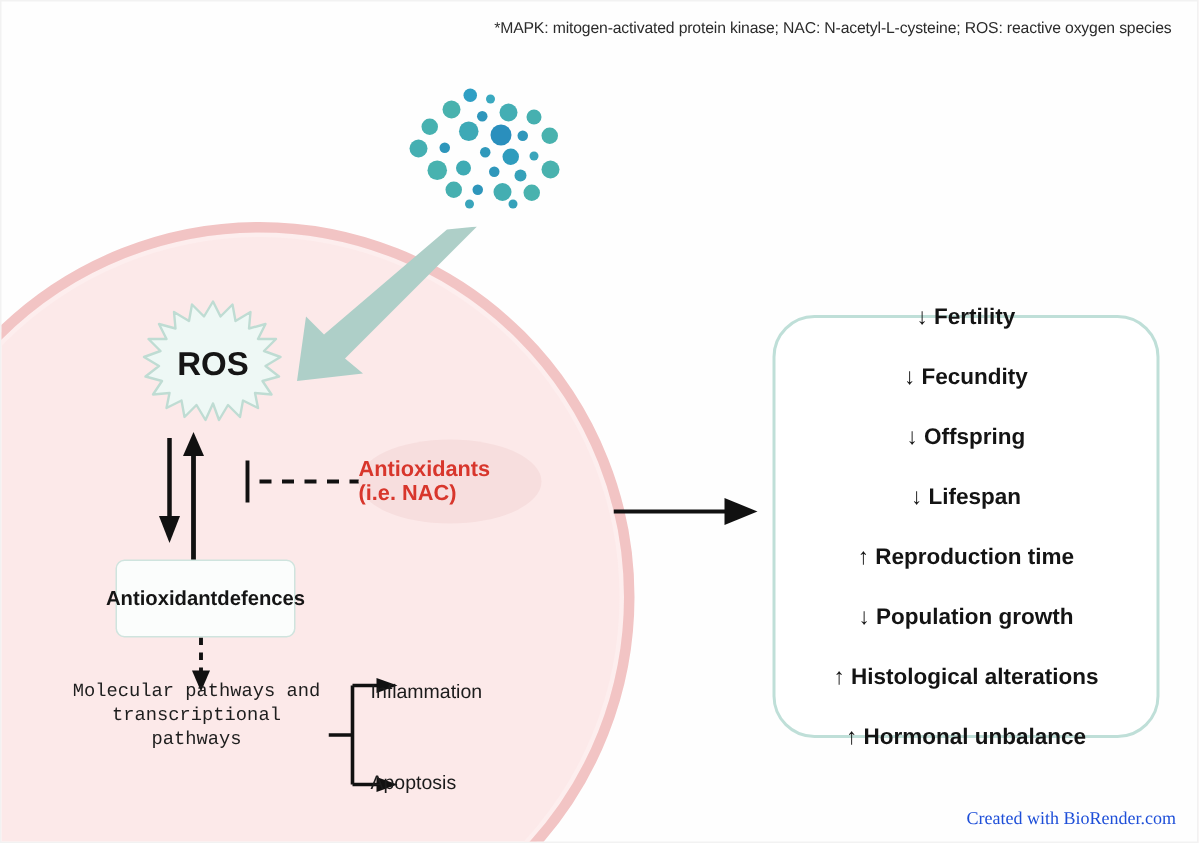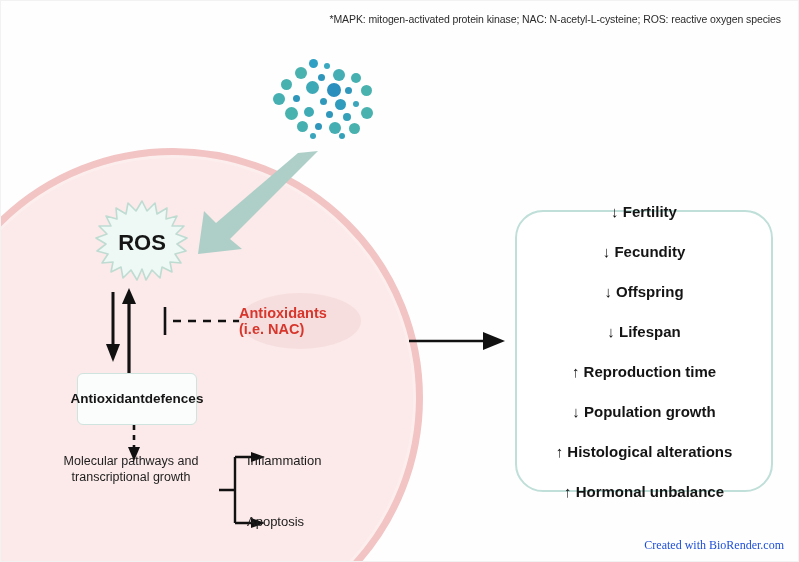--- a/index.html
+++ b/index.html
@@ -149,20 +149,21 @@
 
   
   .pathways{
     position:absolute;
     left:40px;top:452px;
     width:180px;
     text-align:center;
     font-size:12.5px;
     color:#1e1e1e;
     line-height:1.28;
+    font-family:Liberation Mono, monospace;
   }
 
   
   .bracket{
     position:absolute;
     left:218px;top:448px;
     width:62px;height:82px;
   }
   .inflam{
     position:absolute;
@@ -282,21 +283,21 @@
     <div>defences</div>
   </div>
 
   <svg class="dashdown" viewBox="0 0 30 38">
     <line x1="15" y1="0" x2="15" y2="24" stroke="#111" stroke-width="2.6" stroke-dasharray="5 5"></line>
     <polygon points="15,36 9,22 21,22" fill="#111"></polygon>
   </svg>
 
   <div class="pathways">
     <div>Molecular pathways and</div>
-    <div>transcriptional growth</div>
+    <div>transcriptional pathways</div>
   </div>
 
   <svg class="bracket" viewBox="0 0 62 82">
     <path d="M0 41 L16 41 M16 8 L16 74 M16 8 L34 8 M16 74 L34 74" stroke="#111" stroke-width="2.4" fill="none"></path>
     <polygon points="46,8 32,3 32,13" fill="#111"></polygon>
     <polygon points="46,74 32,69 32,79" fill="#111"></polygon>
   </svg>
   <div class="inflam">Inflammation</div>
   <div class="apopt">Apoptosis</div>
 

